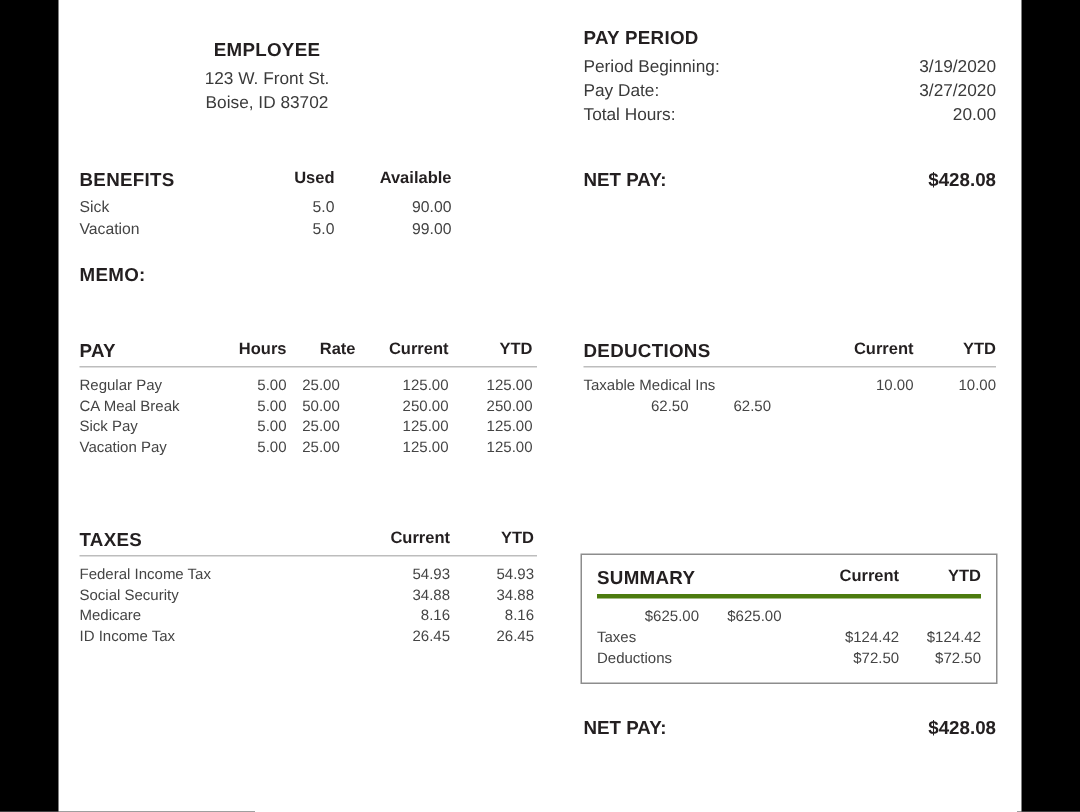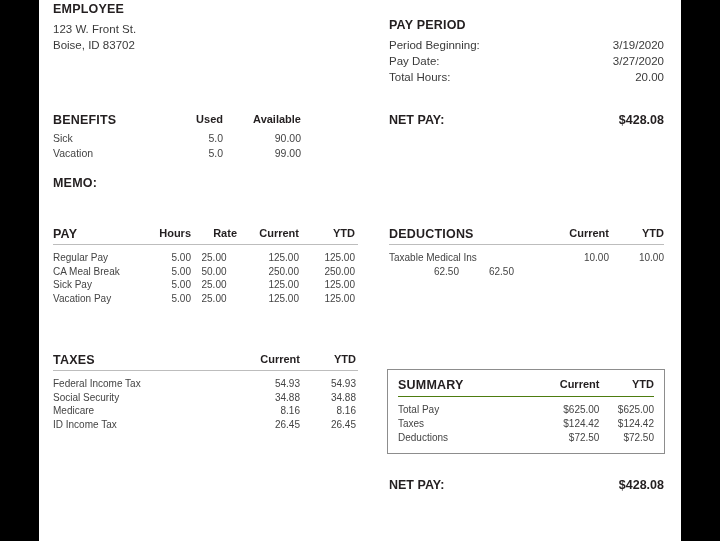--- a/index.html
+++ b/index.html
@@ -44,22 +44,23 @@
     color: #231f20;
   }
   .rule {
     border-bottom: 1px solid #bdbdbd;
   }
 
   
   .employee {
     position: absolute;
     left: 14px;
-    top: 2px;
+    top: 26px;
     width: 250px;
+    text-align: center;
   }
   .employee .title { margin-bottom: 5px; }
   .employee .line { line-height: 16px; }
 
   
   .payperiod {
     position: absolute;
     left: 350px;
     top: 18px;
     width: 275px;
@@ -192,21 +193,21 @@
     left: 348px;
     top: 369px;
     width: 278px;
     border: 1px solid #8d8d8d;
     box-sizing: border-box;
     padding: 8px 10px 8px 10px;
   }
   .summary .head {
     display: flex;
     padding-bottom: 4px;
-    border-bottom: 1px solid #4d7c0f;
+    border-bottom: 3px solid #4d7c0f;
   }
   .summary .head .c0 { width: 135px; }
   .summary .head .c1 { width: 68px; text-align: right; }
   .summary .head .c2 { width: 55px; text-align: right; }
   .summary .row {
     display: flex;
     line-height: 14px;
   }
   .summary .row .c0 { width: 135px; font-size: 10px; color: #444; }
   .summary .row .c1 { width: 68px; text-align: right; font-size: 10px; color: #444; }
@@ -366,21 +367,20 @@
     </div>
 
     <div class="summary">
       <div class="head">
         <span class="c0 hdr">SUMMARY</span>
         <span class="c1 colhdr">Current</span>
         <span class="c2 colhdr">YTD</span>
       </div>
       <div class="body">
         <div class="row">
-          <span class="c0">Total Pay</span>
           <span class="c1">$625.00</span>
           <span class="c2">$625.00</span>
         </div>
         <div class="row">
           <span class="c0">Taxes</span>
           <span class="c1">$124.42</span>
           <span class="c2">$124.42</span>
         </div>
         <div class="row">
           <span class="c0">Deductions</span>

